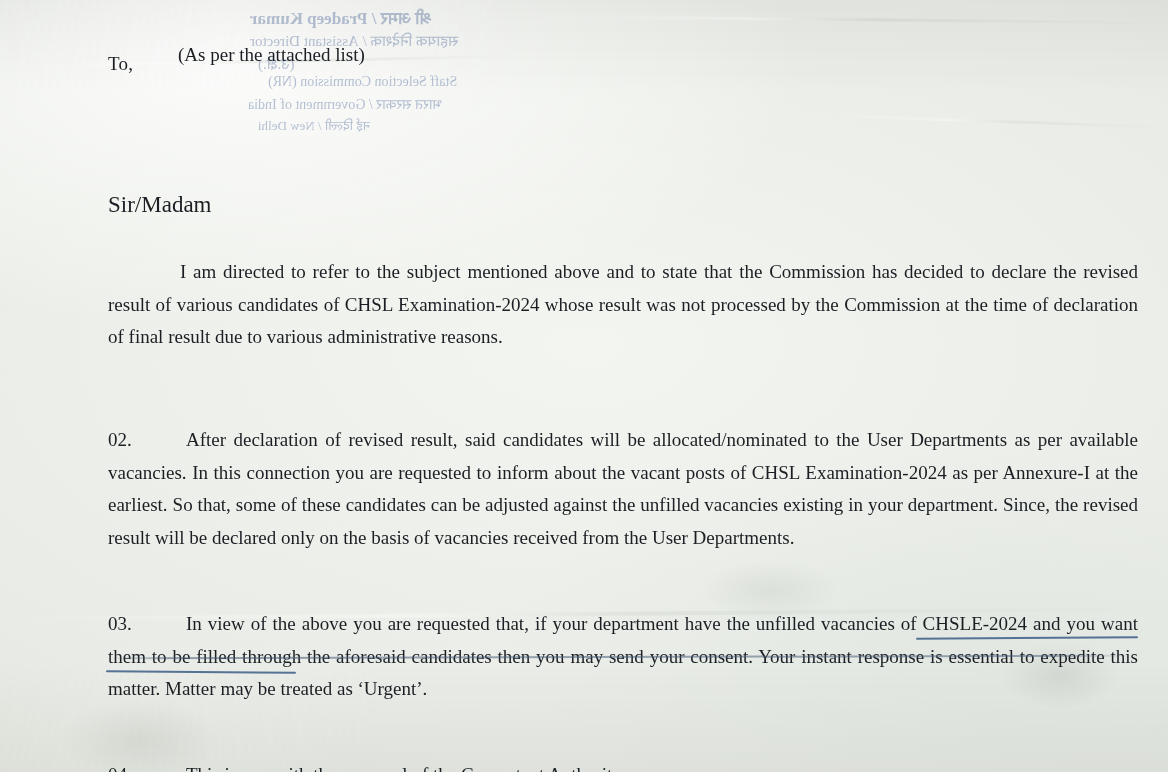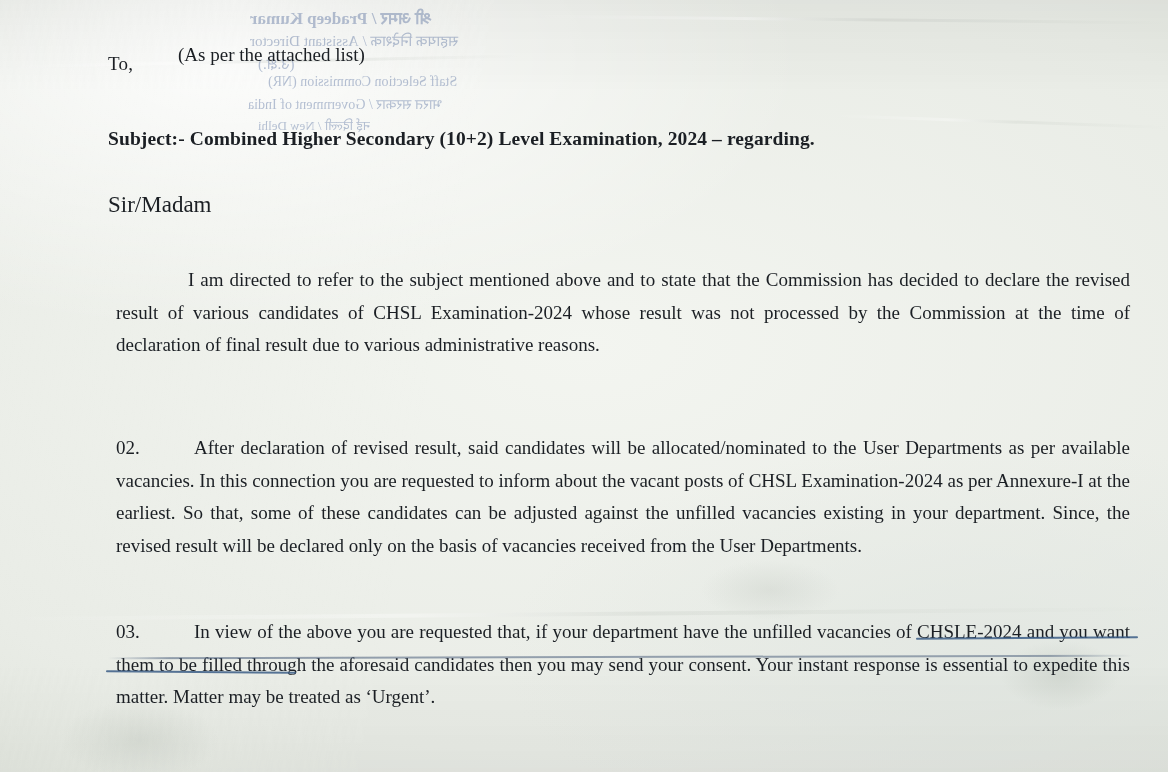--- a/index.html
+++ b/index.html
@@ -117,21 +117,21 @@
 
   .para {
     position: absolute;
     left: 108px;
     width: 1030px;
     font-size: 19px;
     line-height: 32.5px;
     text-align: justify;
     text-justify: inter-word;
   }
-  .para p { margin: 8px; }
+  .para p { margin: 0; }
   .para .indent { display: inline-block; width: 72px; }
   .para .num {
     display: inline-block;
     width: 78px;
   }
   .p1 { top: 256px; }
   .p2 { top: 424px; }
   .p3 { top: 608px; }
   .p4 { top: 760px; }
 
@@ -187,21 +187,20 @@
     <div class="bleed bleed-3">(उ.क्षे.)</div>
     <div class="bleed bleed-4">Staff Selection Commission (NR)</div>
     <div class="bleed bleed-5">भारत सरकार / Government of India</div>
     <div class="bleed bleed-6">नई दिल्ली / New Delhi</div>
   </div>
   <div class="bleed-faint" style="left:300px; top:186px;">&nbsp;&nbsp;&nbsp;&nbsp;&nbsp;&nbsp;&nbsp;&nbsp;&nbsp;</div>
 
   <div class="to-label">To,</div>
   <div class="addr2">(As per the attached list)</div>
 
-  <div class="subject">Subject:- Combined Higher Secondary (10+2) Level Examination, 2024 – regarding.</div>
   <div class="salutation">Sir/Madam</div>
 
   <div class="para p1">
     <p><span class="indent"></span><span>I am directed to refer to the subject mentioned above and to state that the Commission has decided to declare the revised result of various candidates of CHSL Examination-2024 whose result was not processed by the Commission at the time of declaration of final result due to various administrative reasons.</span></p>
   </div>
 
   <div class="para p2">
     <p><span class="num">02.</span><span>After declaration of revised result, said candidates will be allocated/nominated to the User Departments as per available vacancies. In this connection you are requested to inform about the vacant posts of CHSL Examination-2024 as per Annexure-I at the earliest. So that, some of these candidates can be adjusted against the unfilled vacancies existing in your department. Since, the revised result will be declared only on the basis of vacancies received from the User Departments.</span></p>
   </div>
 

